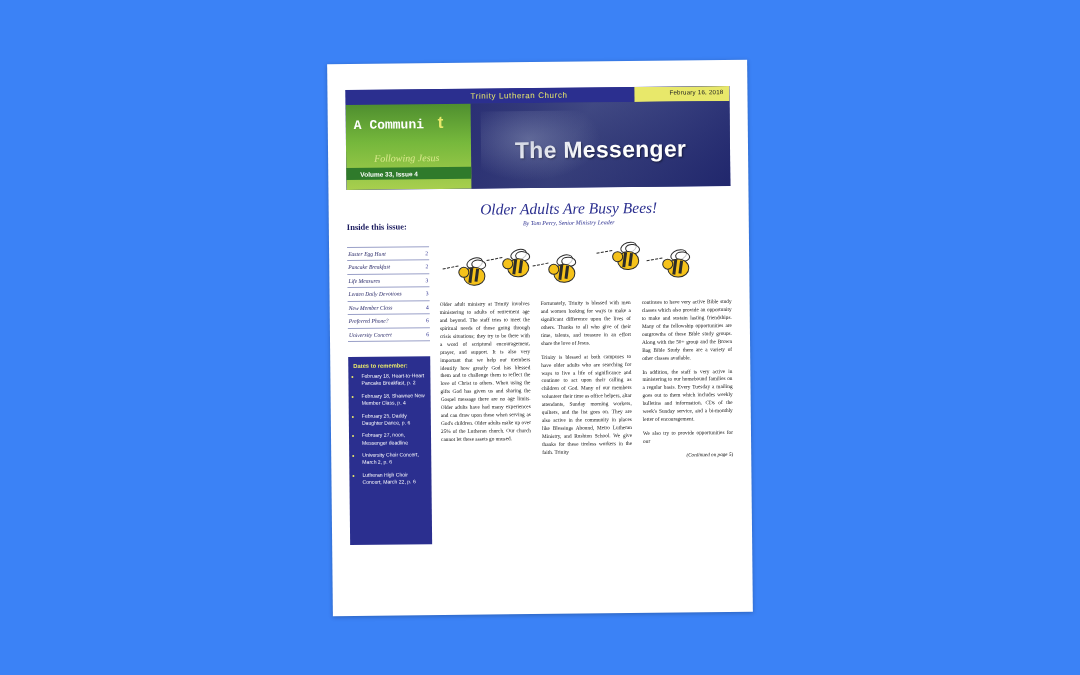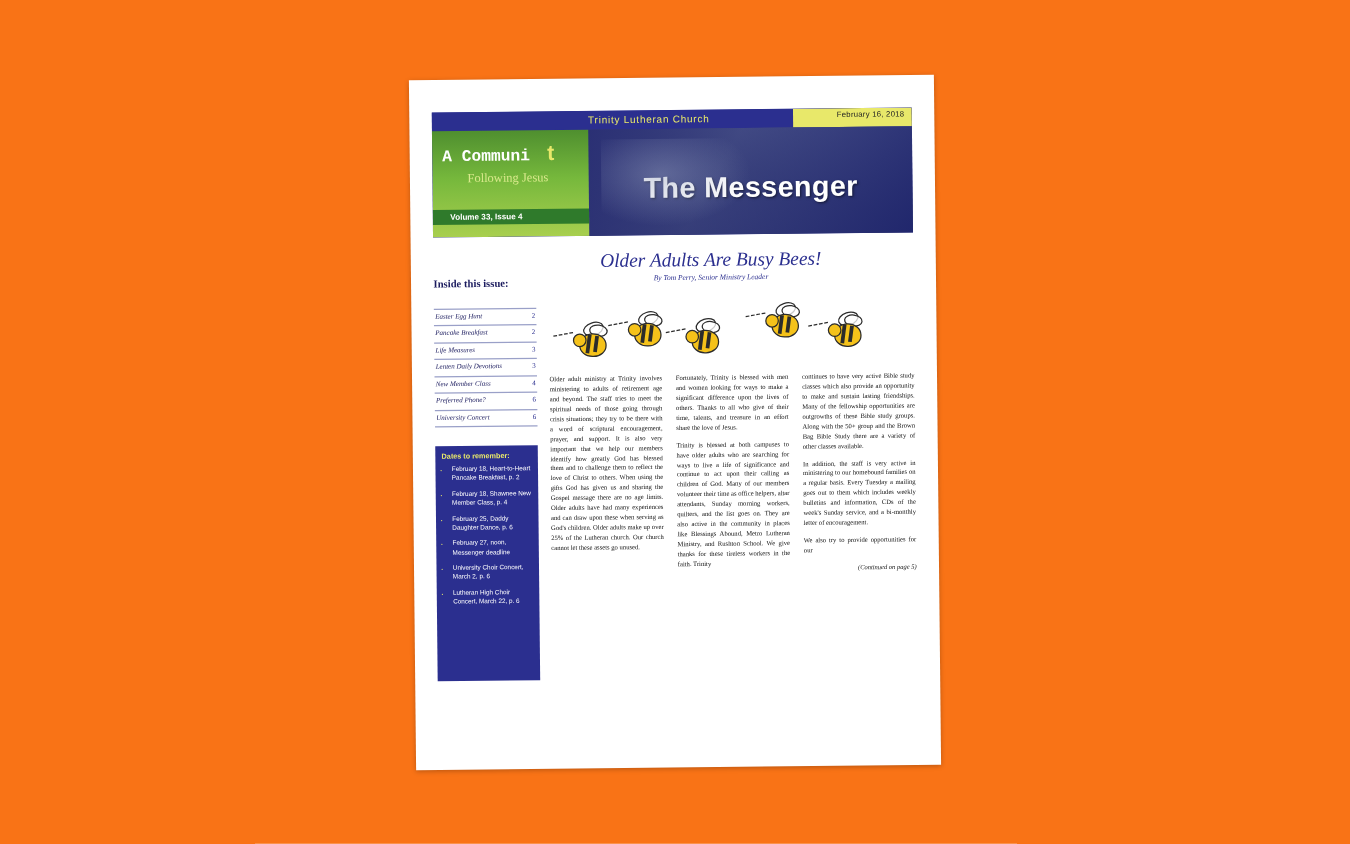--- a/index.html
+++ b/index.html
@@ -10,21 +10,21 @@
     background: #ffffff;
     font-family: "Liberation Serif", serif;
     overflow: hidden;
   }
 
   #page-wrap {
     position: absolute;
     left: 0; top: 0;
     width: 1080px;
     height: 675px;
-    background: #f97316;
+    background: #3b82f6;
   }
 
   
   .sheet {
     position: absolute;
     left: 330px;
     top: 62px;
     width: 420px;
     height: 552px;
     background: #ffffff;
@@ -120,24 +120,25 @@
   .logo-cross {
     position: absolute;
     left: 92px; top: 9px;
     font-size: 17px;
     color: #e8e86a;
     font-family: "Liberation Sans", sans-serif;
     font-weight: bold;
   }
   .logo-line2 {
     position: absolute;
-    left: 28px; top: 33px;
+    left: 28px; top: 48px;
     font-size: 10px;
     color: #d9e98c;
     font-family: "Liberation Serif", serif;
+    font-style: italic;
   }
   .logo-volbar {
     position: absolute;
     left: 0; bottom: 10px;
     width: 125px; height: 12px;
     background: #2f7a2b;
   }
   .logo-vol {
     position: absolute;
     left: 14px; bottom: 12px;

